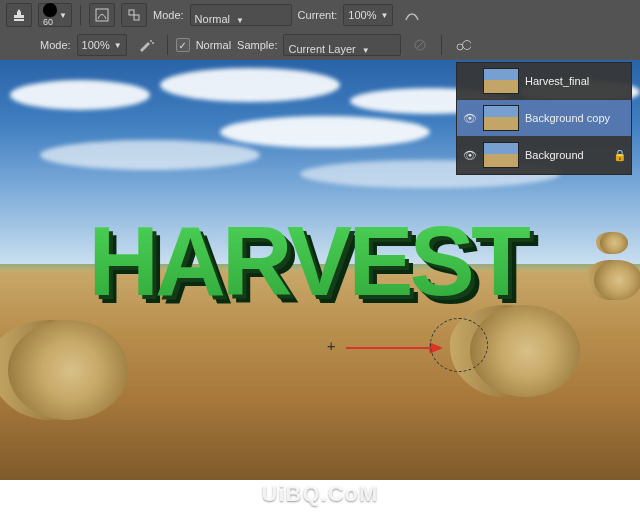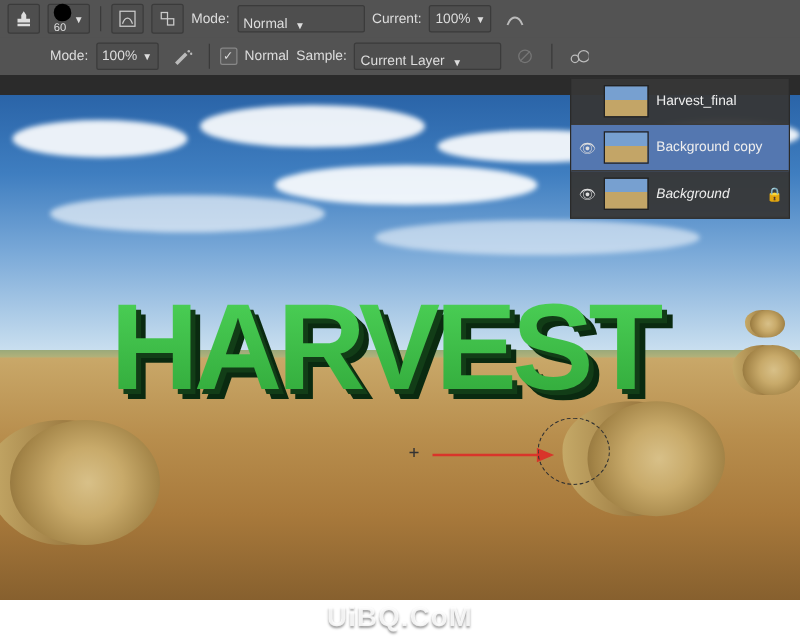--- a/index.html
+++ b/index.html
@@ -18,21 +18,21 @@
 .lbl{color:#ddd;white-space:nowrap}
 .select{height:20px;background:#4e4e4e;border:1px solid #3b3b3b;display:flex;align-items:flex-end;padding:0 4px;color:#ddd;border-radius:2px}
 .select .caret{margin-left:6px;font-size:8px;color:#ddd}
 .num-input{height:20px;background:#4e4e4e;border:1px solid #3b3b3b;display:flex;align-items:center;padding:0 4px;color:#ddd;border-radius:2px}
 .num-input .caret{margin-left:4px;font-size:8px;color:#ddd}
 .chk{width:12px;height:12px;border:1px solid #888;background:#5a5a5a;display:inline-flex;align-items:center;justify-content:center;font-size:10px;color:#ddd;border-radius:2px}
 .row2{padding-left:40px}
 
 .canvas{position:absolute;left:0;top:60px;width:640px;height:420px;background:#2b2b2b;overflow:hidden}
 
-.scene{position:absolute;left:0;top:16px;width:612px;height:420px}
+.scene{position:absolute;left:0;top:0;width:612px;height:420px}
 .sky{position:absolute;left:0;top:0;width:640px;height:210px;background:linear-gradient(#2a64a8 0%,#3f7ec0 30%,#7aa9d8 60%,#cfe3f1 100%)}
 .cloud{position:absolute;background:rgba(255,255,255,0.9);border-radius:50%;filter:blur(2px)}
 .field{position:absolute;left:0;top:210px;width:640px;height:210px;background:linear-gradient(#c9a869 0%,#b88e4d 30%,#a8793b 60%,#7f5a2b 100%)}
 .horizon{position:absolute;left:0;top:204px;width:640px;height:10px;background:linear-gradient(#9aa97a,#c4b87a)}
 .bale{position:absolute;border-radius:50%/40% 40% 55% 55%}
 .bale .side{position:absolute;width:100%;height:100%;background:radial-gradient(circle at 52% 50%,#d8c088 0%,#c8aa6a 35%,#a48548 70%,#7a5e2d 100%);border-radius:50%}
 .bale .body{position:absolute;width:100%;height:100%;background:linear-gradient(90deg,#c5a967,#a07f45,#7d5d2f);border-radius:50%/42% 42% 55% 55%}
 
 .harvest-wrap{position:absolute;left:10px;top:145px;width:595px;height:140px;perspective:1000px;perspective-origin:50% 40%}
 .harvest{position:absolute;left:0;top:0;width:100%;text-align:center;font-family:"Arial Black",Arial,sans-serif;font-weight:900;letter-spacing:-4px}
@@ -43,21 +43,21 @@
 .cross{position:absolute;font-size:14px;color:#333;font-family:monospace}
 .arrow{position:absolute;stroke:#d9352a;fill:#d9352a}
 .brush-ring{position:absolute;border:1px dashed #333;border-radius:50%}
 
 .layers{position:absolute;right:8px;top:62px;width:174px;background:rgba(55,55,55,0.95);border:1px solid #2a2a2a;font-size:11px}
 .layer-row{display:flex;align-items:center;gap:6px;padding:5px 6px;border-bottom:1px solid #3a3a3a}
 .layer-row.sel{background:#5477b0}
 .eye{width:14px;height:14px;display:flex;align-items:center;justify-content:center;color:#ddd}
 .thumb{width:34px;height:24px;background:linear-gradient(#77a0d0 0 45%,#c3a567 45% 100%);border:1px solid #222;flex:none}
 .lname{flex:1;color:#eee;white-space:nowrap;overflow:hidden;text-overflow:ellipsis}
-.lname.italic{font-style:italic}
+.lname.italic{}
 .lock{width:12px;color:#ccc}
 
 .wm{position:absolute;left:50%;bottom:6px;transform:translateX(-50%);font-size:22px;font-weight:700;color:rgba(255,255,255,0.85);letter-spacing:1px;text-shadow:0 1px 2px rgba(0,0,0,.4)}
 .wm2{position:absolute;right:22px;bottom:28px;font-size:18px;color:rgba(220,50,50,.8);font-family:"Brush Script MT",cursive}
 </style>
 </head>
 <body>
 
 <div class="app">
 <div class="workspace">

